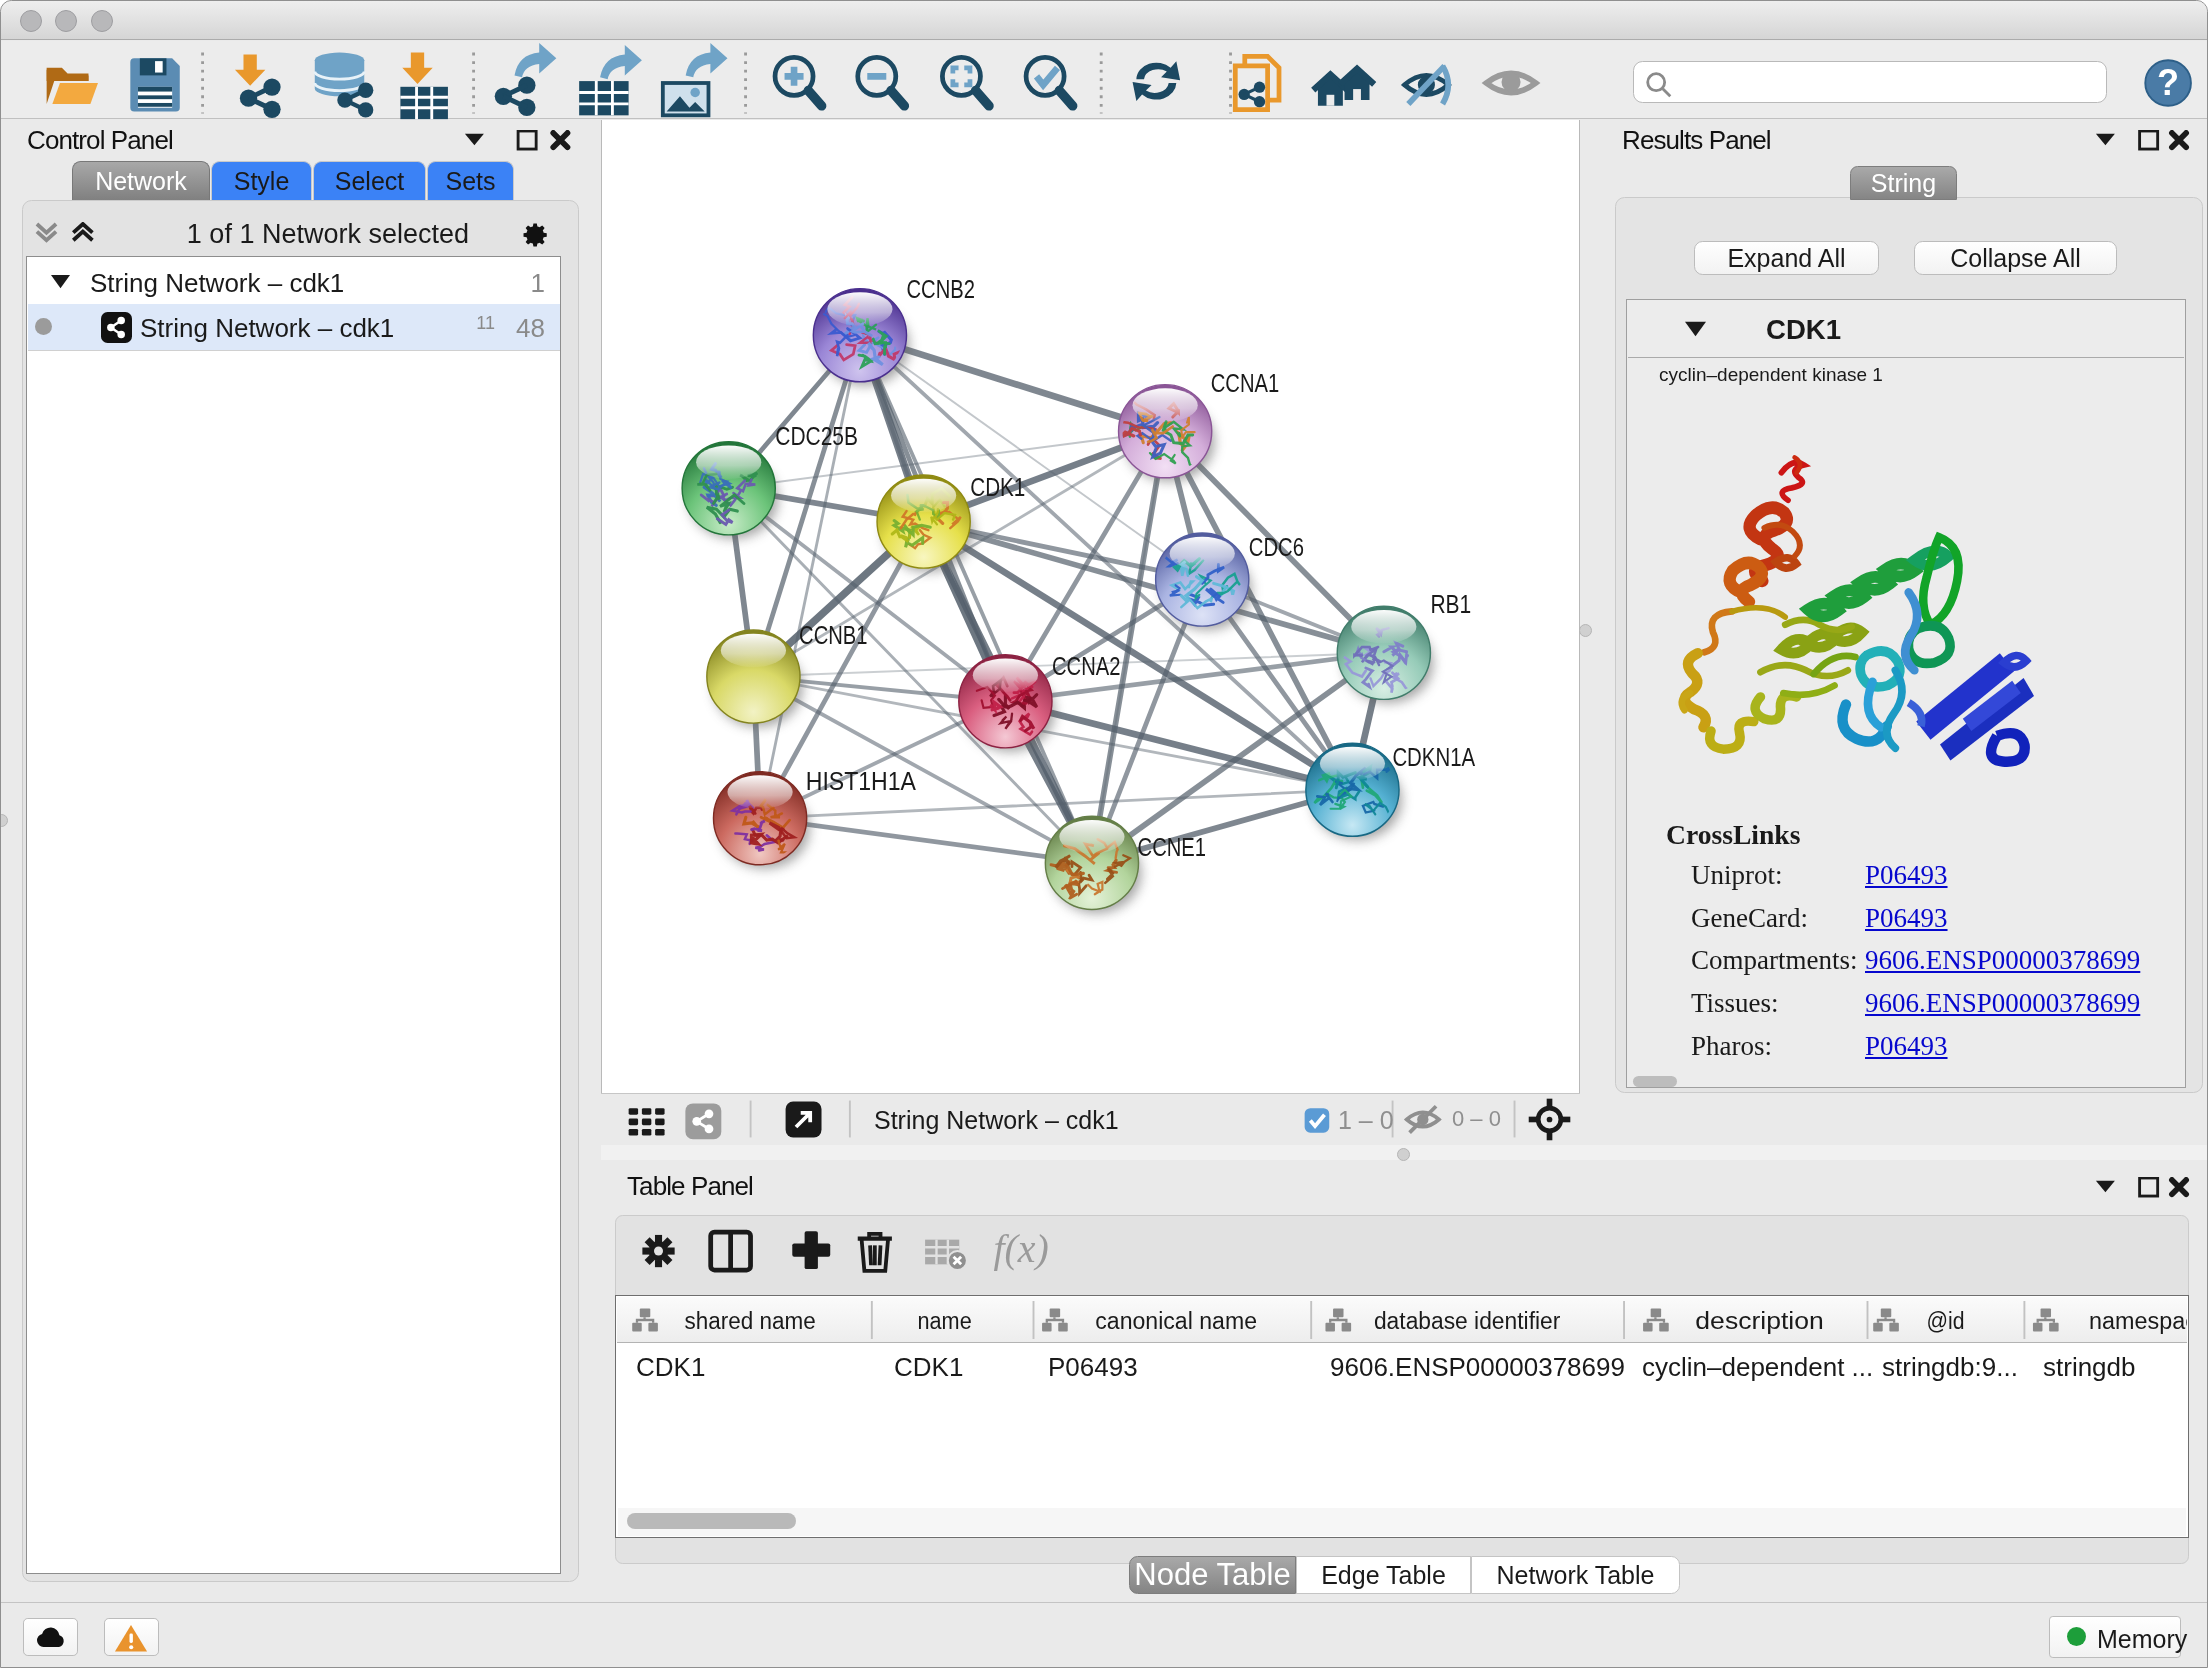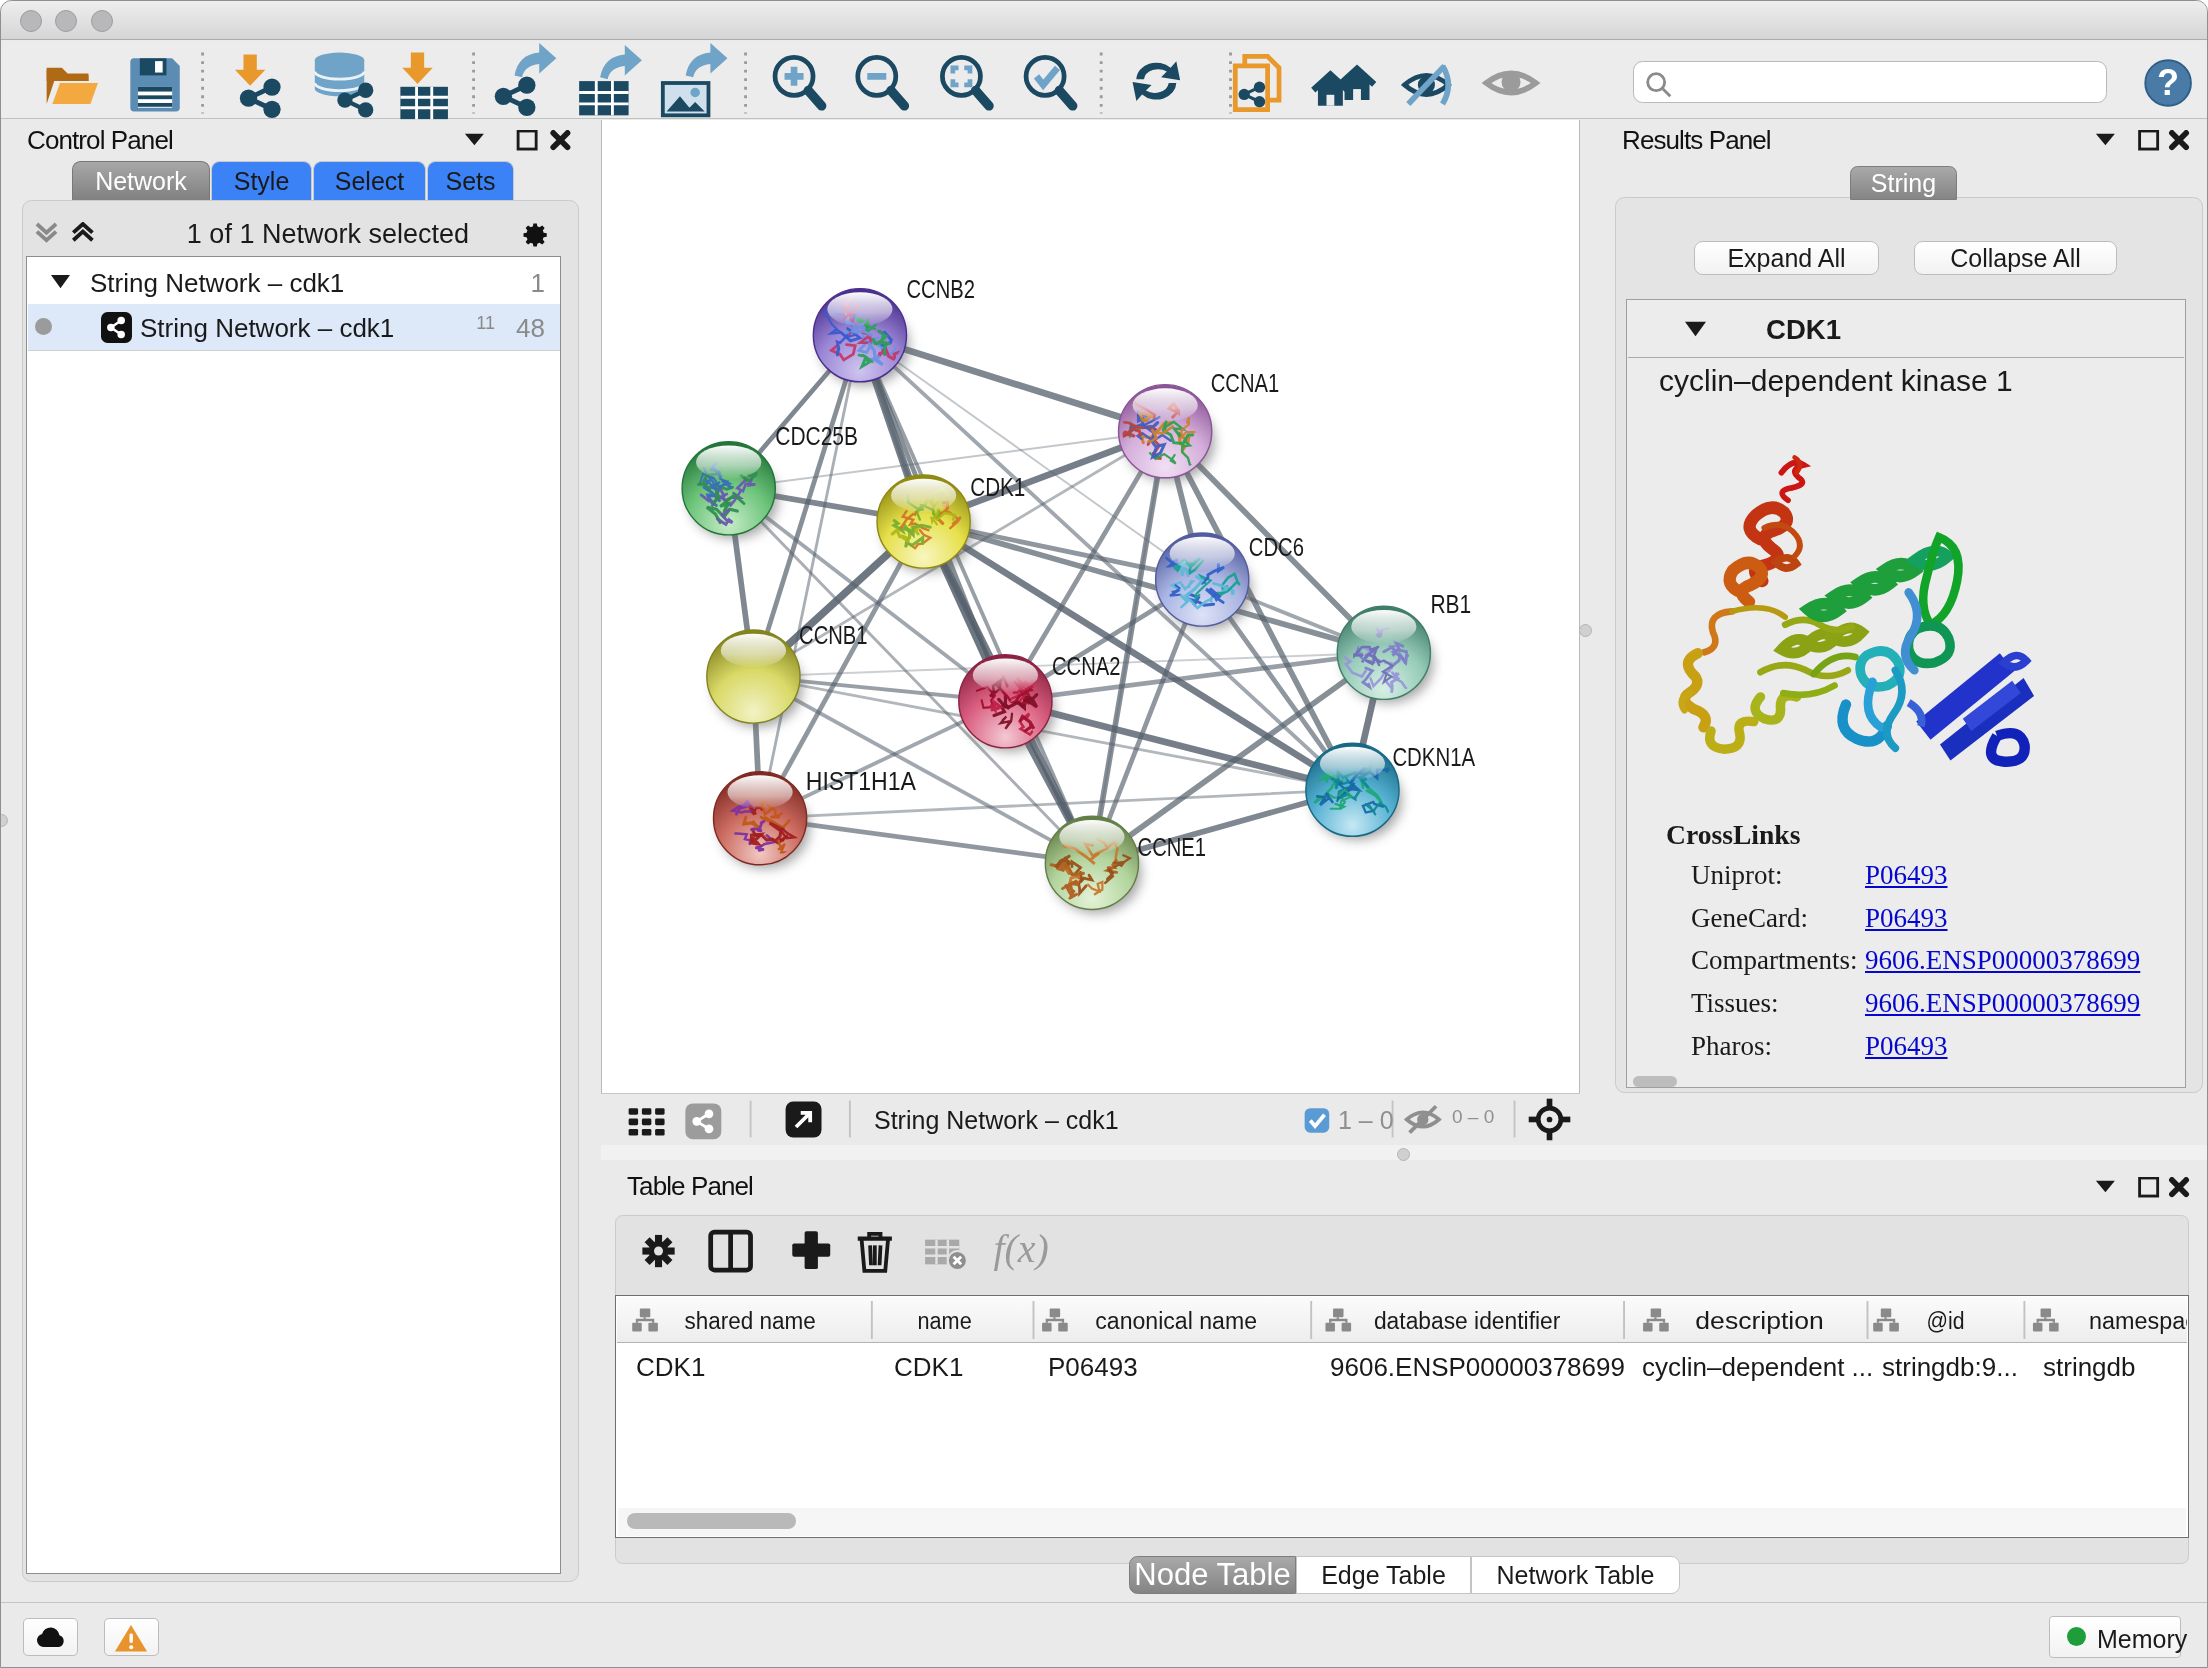--- a/index.html
+++ b/index.html
@@ -670,42 +670,42 @@
         <circle cx="0" cy="0" r="12" stroke-width="5"></circle>
         <line x1="0" y1="-22" x2="0" y2="-10" stroke-width="6"></line>
         <line x1="0" y1="10" x2="0" y2="22" stroke-width="6"></line>
         <line x1="-22" y1="0" x2="-10" y2="0" stroke-width="6"></line>
         <line x1="10" y1="0" x2="22" y2="0" stroke-width="6"></line>
         <circle cx="0" cy="0" r="3" fill="#1a1a1a" stroke="none"></circle>
       </g>
     </svg>
   <div class="abs" style="left:873px;top:1105px;font-size:25px">String Network – cdk1</div>
   <div class="abs" style="left:1337px;top:1105px;font-size:25px;color:#8f8f8f">1 – 0</div>
-  <div class="abs" style="left:1451px;top:1105px;font-size:19px;color:#8f8f8f">0 – 0</div>
+  <div class="abs" style="left:1451px;top:1105px;font-size:22px;color:#8f8f8f">0 – 0</div>
 
   <div class="abs" style="left:600px;top:1144px;width:1608px;height:15px;background:#f1f1f1"></div>
   <div class="abs" style="left:1396px;top:1147px;width:13.3px;height:13.3px;border-radius:50%;background:#d0d0d0;border:1px solid #b5b5b5"></div>
 
   <div class="abs ptitle" style="left:1621px;top:124px">Results Panel</div>
   <svg class="abs" style="left:2093px;top:129px" width="114" height="21" viewBox="0 0 120 22">
     <path d="M2 4 L22 4 L12 16 Z" fill="#1a1a1a"></path>
     <rect x="48" y="1" width="19" height="19" fill="none" stroke="#1a1a1a" stroke-width="3"></rect>
     <path d="M82 3 L97 18 M97 3 L82 18" stroke="#1a1a1a" stroke-width="6" stroke-linecap="round"></path>
   </svg>
   <div class="abs" style="left:1614px;top:196px;width:588px;height:896px;background:#e4e4e4;border:1px solid #cacaca;border-radius:9.5px"></div>
   <div class="abs" style="left:1849px;top:165px;width:107px;height:34px;background:linear-gradient(#a9a9a9,#858585);border:1px solid #7d7d7d;border-radius:7.6px 7.6px 0 0;color:#fff;text-align:center;font-size:25px;line-height:32px">String</div>
   <div class="abs btn" style="left:1693px;top:240px;width:185px;height:34px;line-height:32px">Expand All</div>
   <div class="abs btn" style="left:1913px;top:240px;width:203px;height:34px;line-height:32px">Collapse All</div>
   <div class="abs" style="left:1625px;top:298px;width:560px;height:789px;background:#ececec;border:1px solid #9f9f9f"></div>
   <div class="abs" style="left:1627px;top:300px;width:556px;height:57px;border-bottom:1px solid #aaaaaa"></div>
   <svg class="abs" style="left:1682px;top:318px" width="25" height="21" viewBox="0 0 26 22">
       <path d="M2 3 L24 3 L13 18 Z" fill="#1a1a1a"></path>
     </svg>
   <div class="abs" style="left:1765px;top:313px;font-size:27.6px;font-weight:bold">CDK1</div>
-  <div class="abs" style="left:1658px;top:363px;font-size:30px">cyclin–dependent kinase 1</div>
+  <div class="abs" style="left:1658px;top:363px;font-size:19px">cyclin–dependent kinase 1</div>
   <svg class="abs" style="left:1668px;top:447px" width="371" height="323" id="protsvg" viewBox="0 0 390 340">
       <g fill="none" stroke-linecap="round">
 <path d="M118 26 q12 -16 24 -8 q-16 4 -6 13 q11 7 -7 11 q-18 3 -4 13" stroke="#cc1515" stroke-width="6"></path>
 <path d="M132 10 q10 6 2 16" stroke="#cc2a10" stroke-width="5"></path>
 <path d="M96 96 q-20 -10 -5 -25 q17 -15 30 -3 q9 12 -11 19 q-19 6 -2 19 q15 10 -6 17 q-21 4 -4 17" stroke="#c33512" stroke-width="13"></path>
 <path d="M112 120 q14 -10 22 2 q-12 10 -22 -2 z" stroke="#bc4410" stroke-width="8"></path>
 <path d="M76 152 q-19 -8 -9 -23 q15 -14 27 -4 q10 10 -8 19 q-18 6 -2 18" stroke="#cc5c12" stroke-width="13"></path>
 <path d="M66 172 q-26 2 -20 22 q8 16 -9 21" stroke="#d07818" stroke-width="7"></path>
 <path d="M100 84 q18 -8 30 4 q14 14 2 26" stroke="#c24a10" stroke-width="6"></path>
 <path d="M30 216 q-17 8 -6 21 q12 10 -2 20 q-13 8 4 18 q18 6 10 19" stroke="#c9a014" stroke-width="11"></path>

